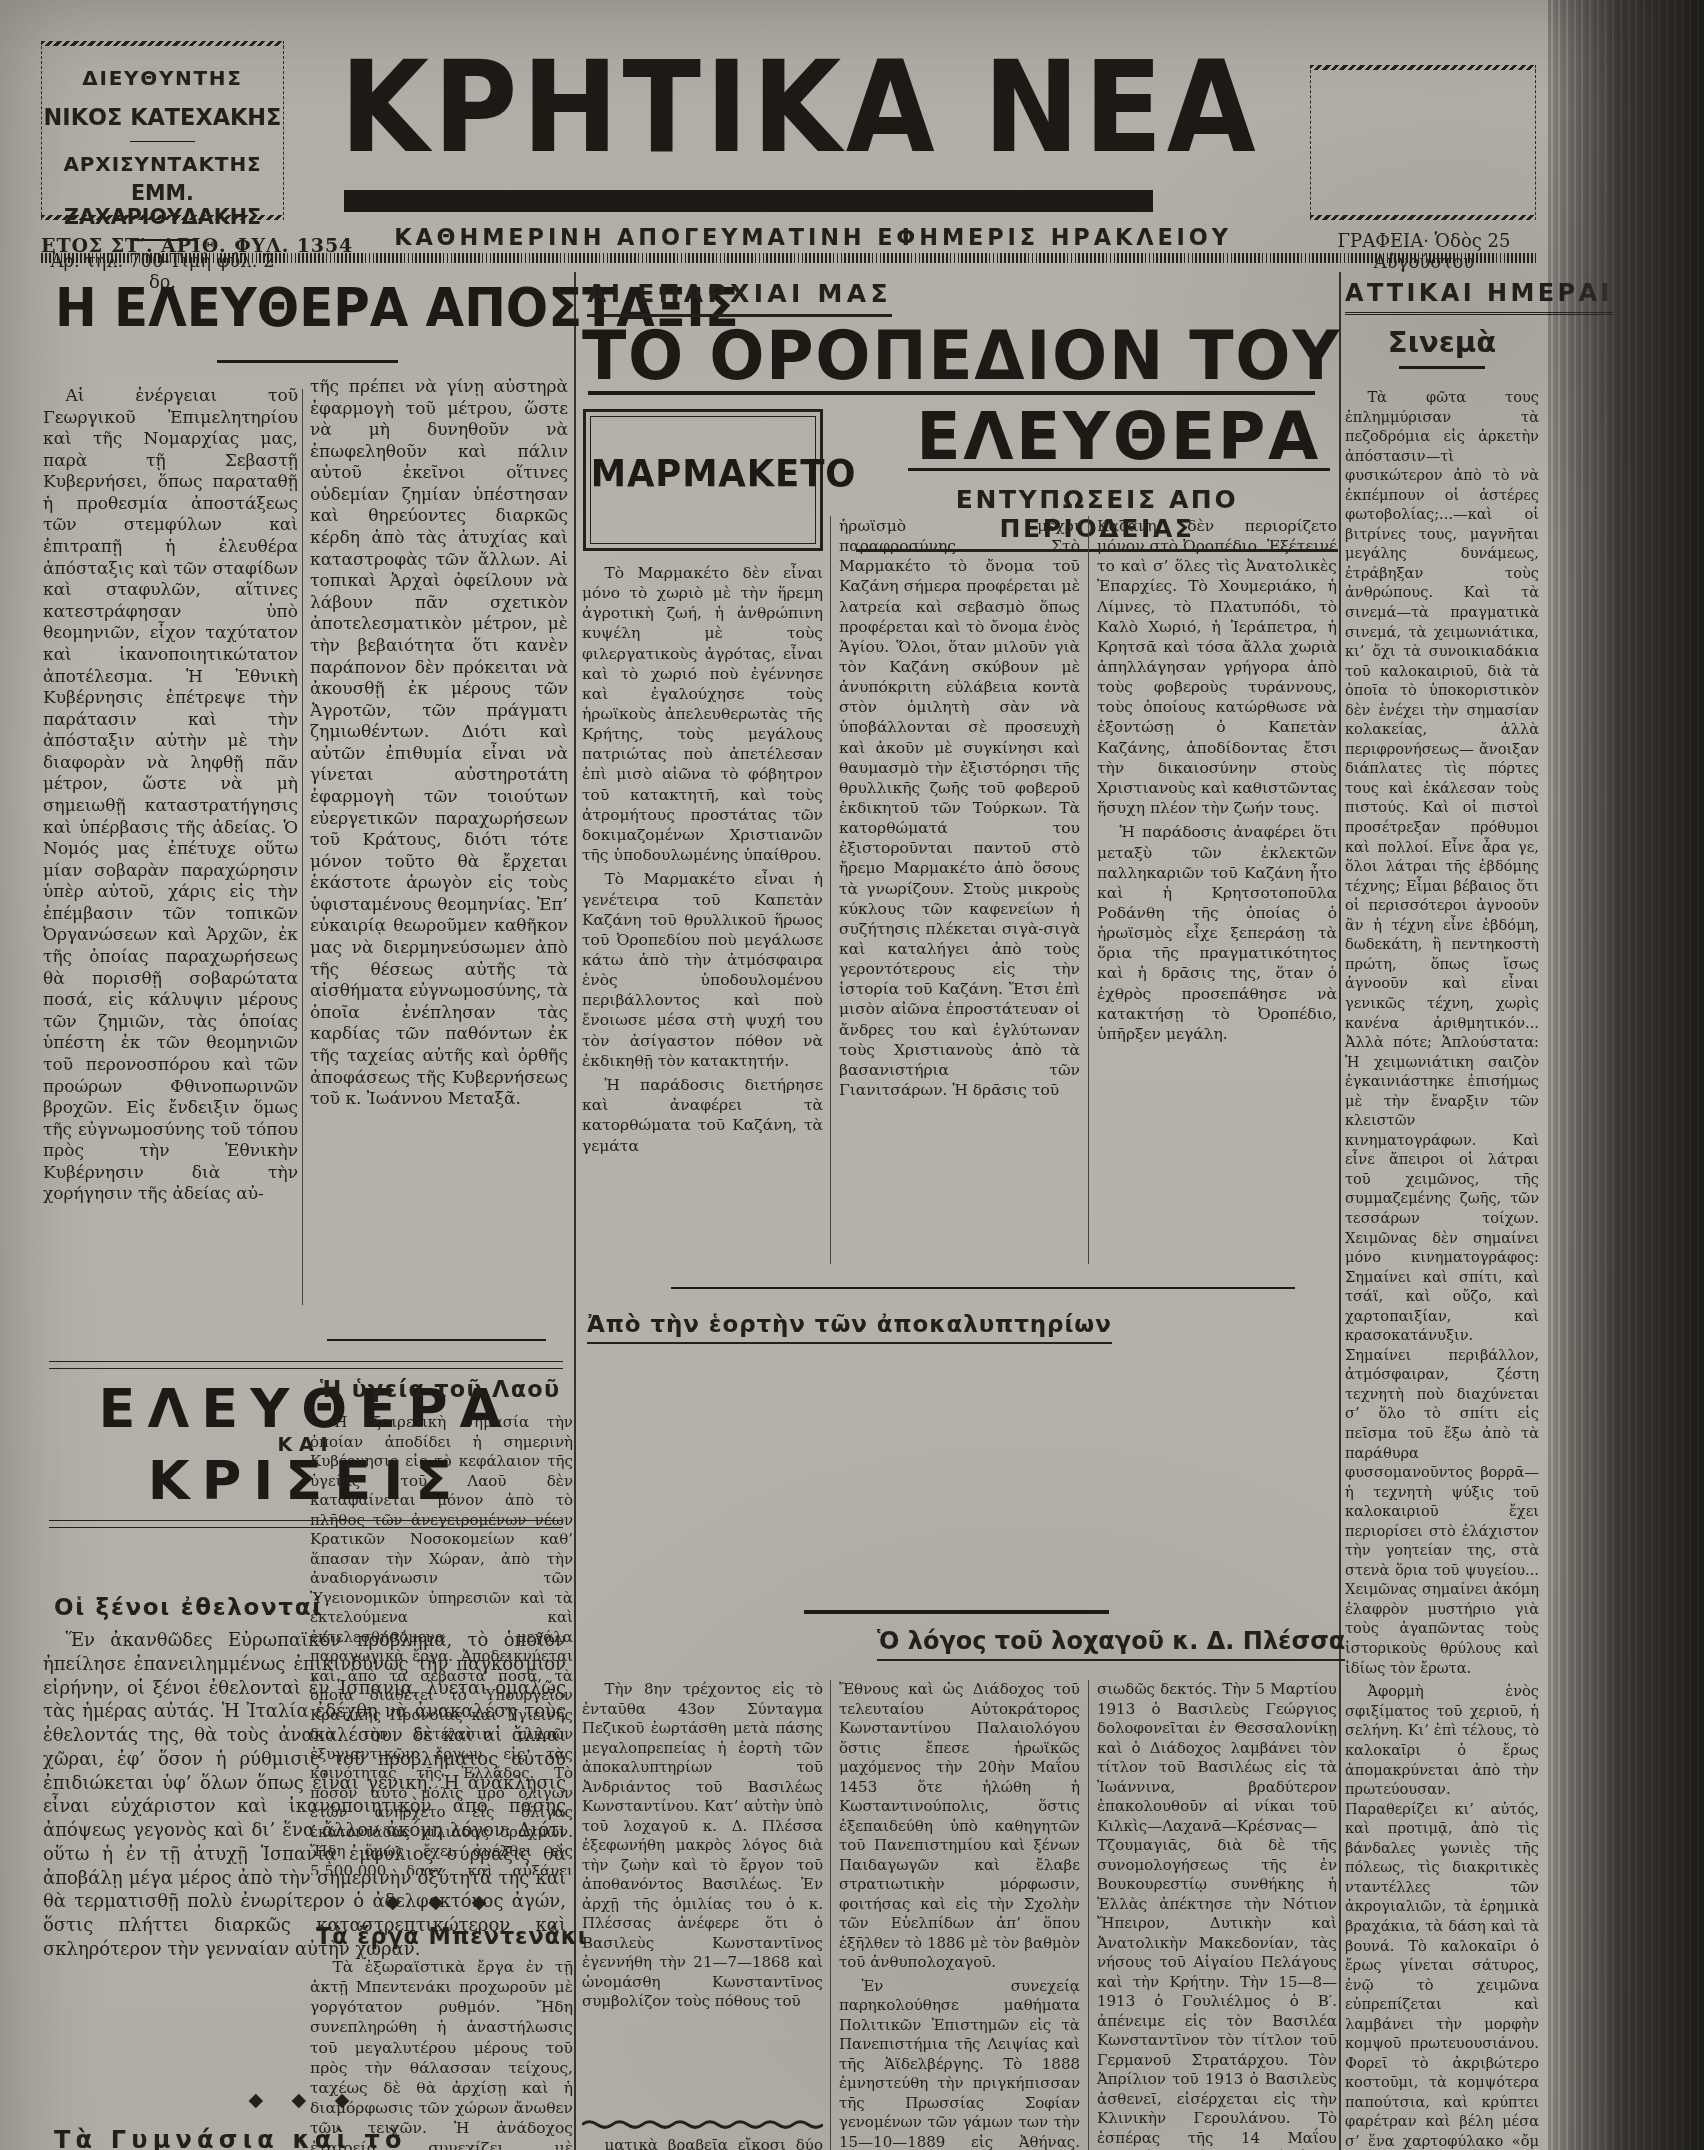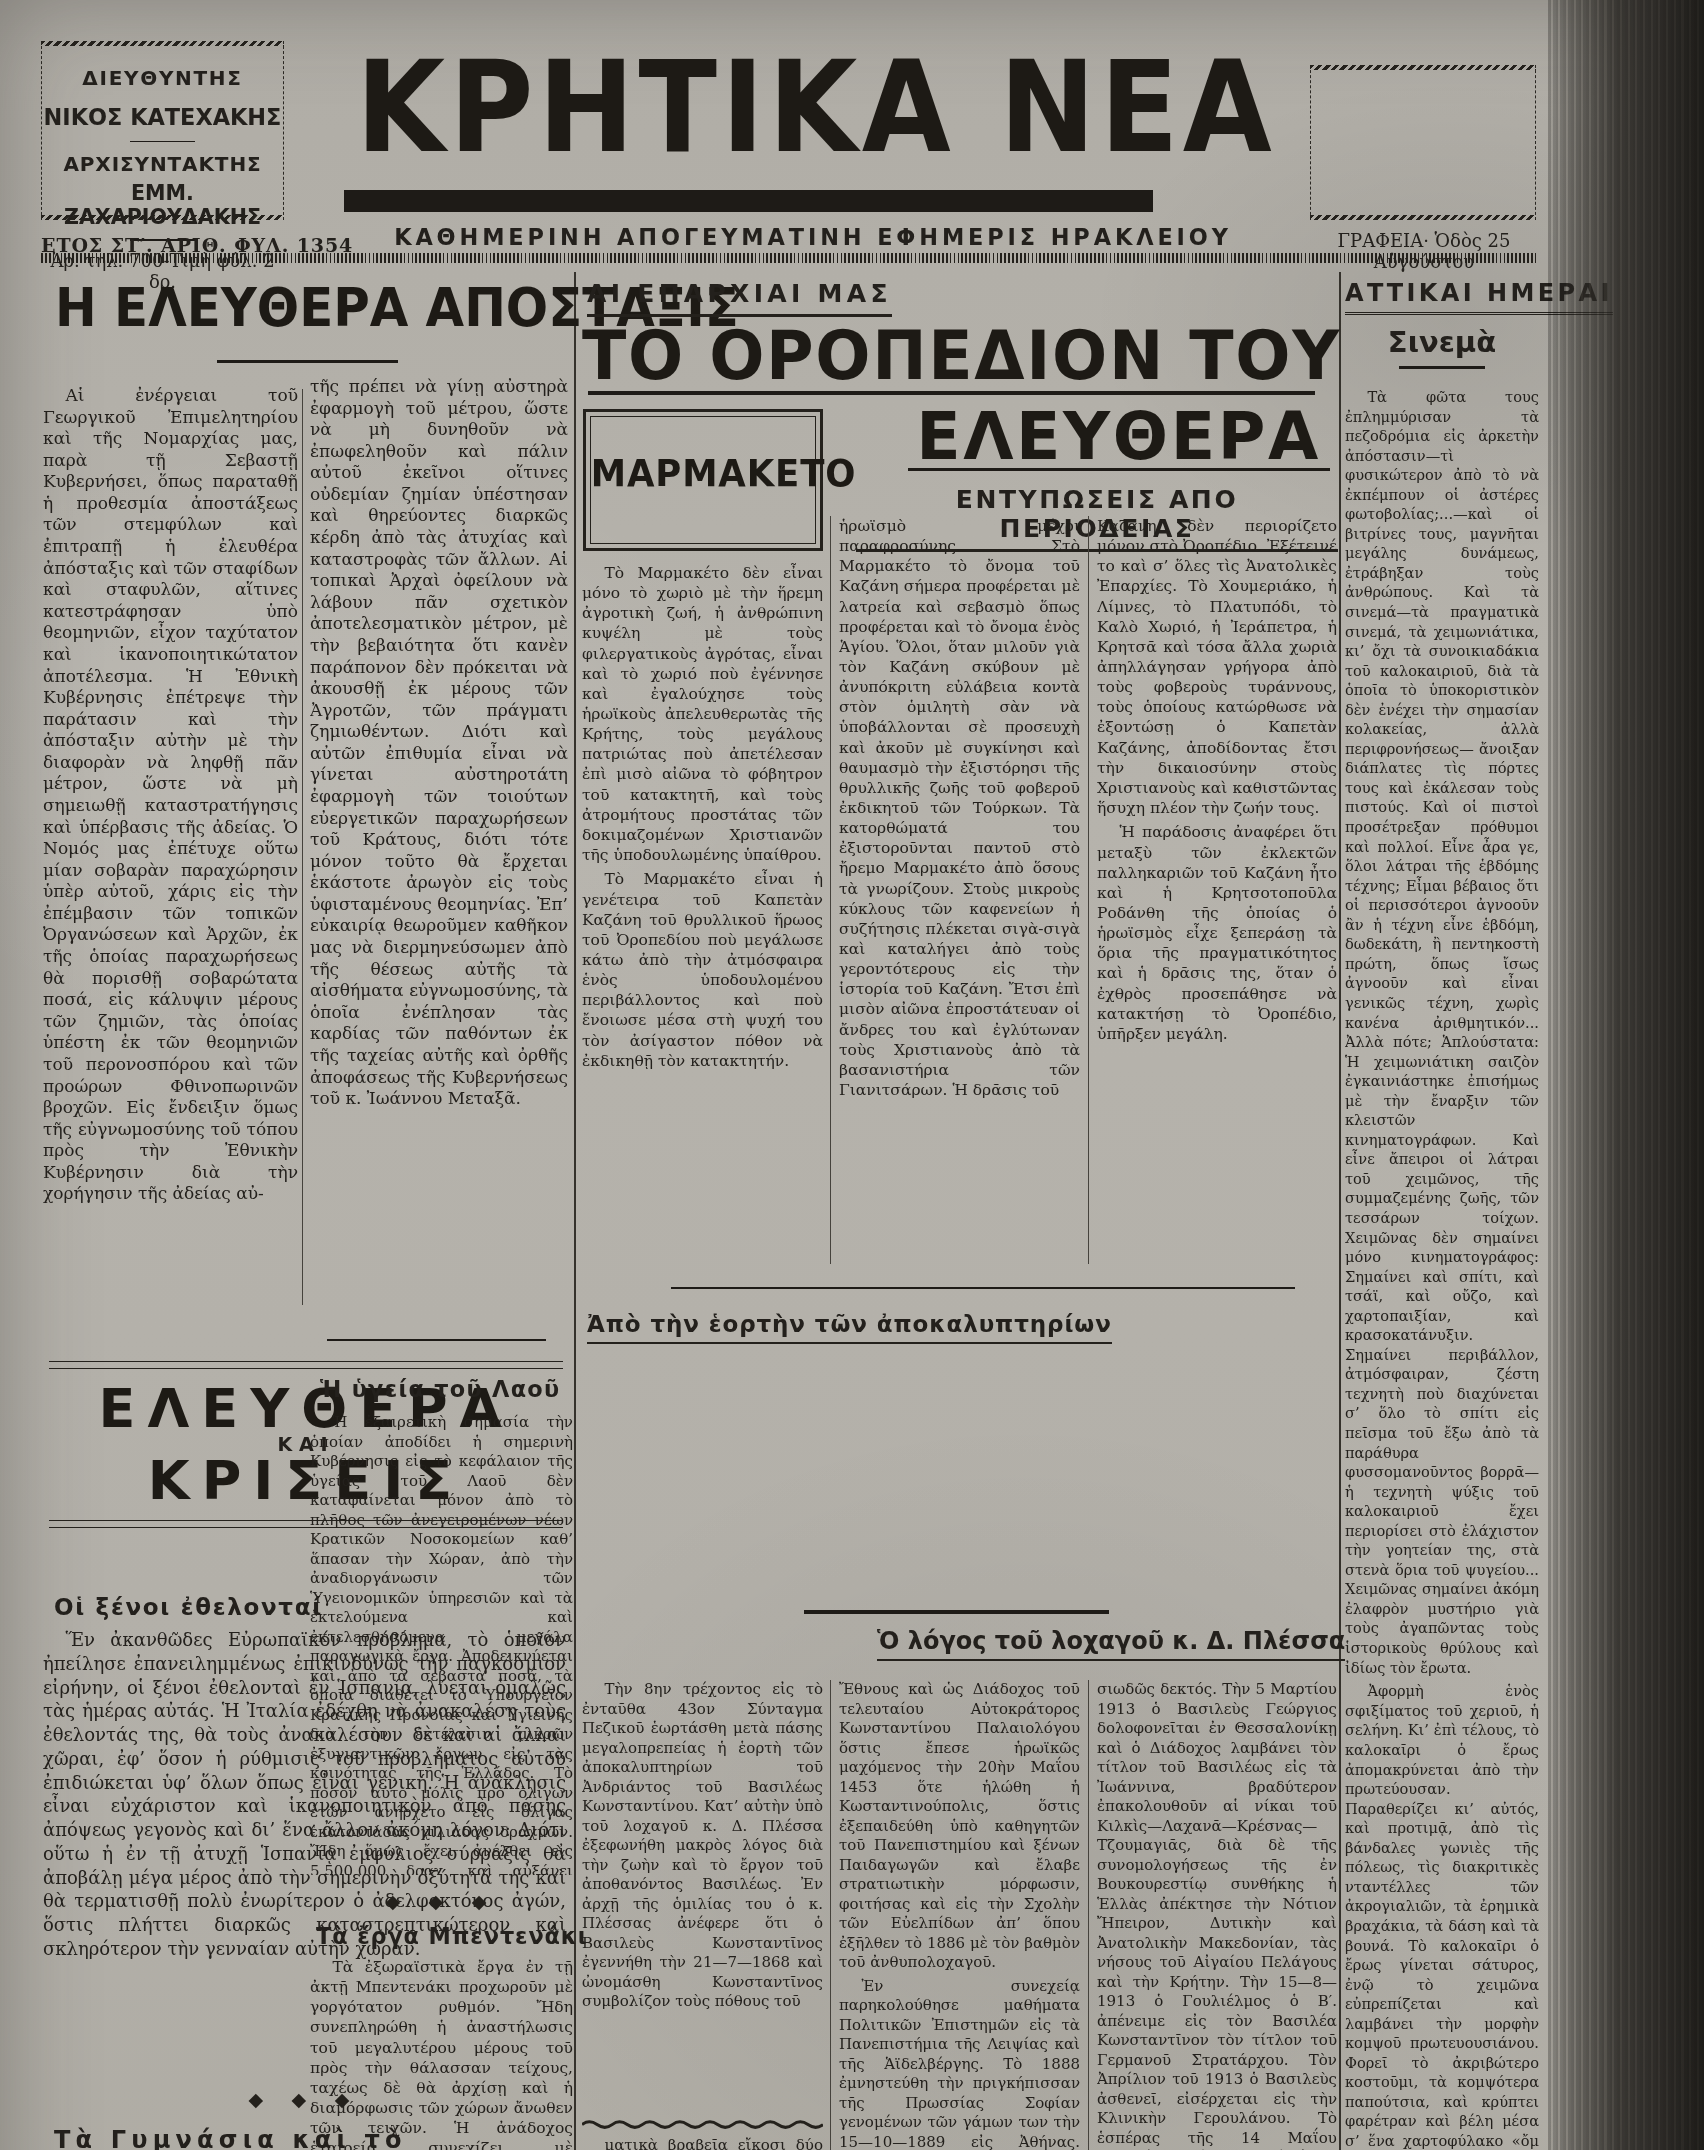--- a/index.html
+++ b/index.html
@@ -62,21 +62,21 @@
       <div class="bar" style="width:65px;height:1.7px;margin:11.2px auto 9.5px;"></div>
       <div class="sans" style="font-size:20px;font-weight:bold;letter-spacing:0.9px;">ΑΡΧΙΣΥΝΤΑΚΤΗΣ</div>
       <div class="sans" style="font-size:20.6px;font-weight:bold;margin-top:5.2px;">ΕΜΜ. ΖΑΧΑΡΙΟΥΔΑΚΗΣ</div>
       <div class="bar" style="width:65px;height:1.7px;margin:10.3px auto 8.6px;"></div>
       <div class="serif" style="font-size:18px;">Ἀρ. τηλ. 700-Τιμὴ φύλ. 2 δρ.</div>
     </div>
     <div class="zz abs" style="height:5.2px;left:-1.3px;right:-1.3px;bottom:0;"></div>
   </div>
   <div class="abs serif" style="left:41px;top:234px;font-size:19px;font-weight:bold;letter-spacing:0.9px;">ΕΤΟΣ ΣΤ′. ΑΡΙΘ. ΦΥΛ. 1354</div>
 
-  <div class="abs ctr" style="left:330px;top:41px;width:972px;">
+  <div class="abs ctr" style="left:314px;top:41px;width:972px;">
     <div class="huge" style="font-size:115px;line-height:1.05;letter-spacing:4.3px;transform:scale(1.0,1.1);transform-origin:top center;">ΚΡΗΤΙΚΑ ΝΕΑ</div>
   </div>
   <div class="abs bar" style="left:344px;top:190px;width:809px;height:21.5px;"></div>
   <div class="abs ctr sans" style="left:327px;top:224px;width:972px;font-size:22.4px;font-weight:bold;letter-spacing:3.9px;">ΚΑΘΗΜΕΡΙΝΗ ΑΠΟΓΕΥΜΑΤΙΝΗ ΕΦΗΜΕΡΙΣ ΗΡΑΚΛΕΙΟΥ</div>
 
   <div class="abs infobox" style="left:1310px;top:65px;width:224px;height:155px;">
     <div class="zz" style="height:5.2px;margin:0 -1.3px;"></div>
     <div class="zz abs" style="height:5.2px;left:-1.3px;right:-1.3px;bottom:0;"></div>
   </div>
   <div class="abs serif" style="left:1295px;top:230px;width:258px;font-size:18px;text-align:center;">ΓΡΑΦΕΙΑ· Ὁδὸς 25 Αὐγούστου</div>
@@ -134,20 +134,21 @@
     <div class="abs huge ctr" style="left:0;right:0;top:40px;font-size:37px;letter-spacing:0.9px;transform:scaleX(0.96);">ΜΑΡΜΑΚΕΤΟ</div>
   </div>
 
   <div class="abs huge ctr" style="left:899px;top:399px;width:439px;font-size:65px;letter-spacing:2.6px;white-space:nowrap;">ΕΛΕΥΘΕΡΑ</div>
   <div class="abs bar" style="left:908px;top:468px;width:422px;height:3.4px;"></div>
   <div class="abs sans ctr" style="left:856px;top:485px;width:482px;font-size:25px;font-weight:900;letter-spacing:2.6px;border-bottom:3px solid #24211c;padding-bottom:6px;">ΕΝΤΥΠΩΣΕΙΣ ΑΠΟ ΠΕΡΙΟΔΕΙΑΣ</div>
 
   <div class="abs jst clip" style="left:582px;top:563px;width:241px;height:705px;font-size:15.5px;line-height:1.30;">
     <p class="bp">Τὸ Μαρμακέτο δὲν εἶναι μόνο τὸ χωριὸ μὲ τὴν ἥρεμη ἀγροτικὴ ζωή, ἡ ἀνθρώπινη κυψέλη μὲ τοὺς φιλεργατικοὺς ἀγρότας, εἶναι καὶ τὸ χωριό ποὺ ἐγέννησε καὶ ἐγαλούχησε τοὺς ἡρωϊκοὺς ἀπελευθερωτὰς τῆς Κρήτης, τοὺς μεγάλους πατριώτας ποὺ ἀπετέλεσαν ἐπὶ μισὸ αἰῶνα τὸ φόβητρον τοῦ κατακτητῆ, καὶ τοὺς ἀτρομήτους προστάτας τῶν δοκιμαζομένων Χριστιανῶν τῆς ὑποδουλωμένης ὑπαίθρου.</p>
     <p class="bp">Τὸ Μαρμακέτο εἶναι ἡ γενέτειρα τοῦ Καπετὰν Καζάνη τοῦ θρυλλικοῦ ἥρωος τοῦ Ὀροπεδίου ποὺ μεγάλωσε κάτω ἀπὸ τὴν ἀτμόσφαιρα ἑνὸς ὑποδουλομένου περιβάλλοντος καὶ ποὺ ἔνοιωσε μέσα στὴ ψυχή του τὸν ἀσίγαστον πόθον νὰ ἐκδικηθῇ τὸν κατακτητήν.</p>
+    <p class="bp">Ἡ παράδοσις διετήρησε καὶ ἀναφέρει τὰ κατορθώματα τοῦ Καζάνη, τὰ γεμάτα</p>
   </div>
   <div class="abs thinvrule" style="left:830px;top:516px;height:748px;"></div>
   <div class="abs jst clip" style="left:839px;top:516px;width:241px;height:753px;font-size:15.5px;line-height:1.30;">
     <p class="bp noind">ἡρωϊσμὸ μέχρι παραφροσύνης. Στὸ Μαρμακέτο τὸ ὄνομα τοῦ Καζάνη σήμερα προφέρεται μὲ λατρεία καὶ σεβασμὸ ὅπως προφέρεται καὶ τὸ ὄνομα ἑνὸς Ἁγίου. Ὅλοι, ὅταν μιλοῦν γιὰ τὸν Καζάνη σκύβουν μὲ ἀνυπόκριτη εὐλάβεια κοντὰ στὸν ὁμιλητὴ σὰν νὰ ὑποβάλλονται σὲ προσευχὴ καὶ ἀκοῦν μὲ συγκίνησι καὶ θαυμασμὸ τὴν ἐξιστόρησι τῆς θρυλλικῆς ζωῆς τοῦ φοβεροῦ ἐκδικητοῦ τῶν Τούρκων. Τὰ κατορθώματά του ἐξιστοροῦνται παντοῦ στὸ ἤρεμο Μαρμακέτο ἀπὸ ὅσους τὰ γνωρίζουν. Στοὺς μικροὺς κύκλους τῶν καφενείων ἡ συζήτησις πλέκεται σιγὰ-σιγὰ καὶ καταλήγει ἀπὸ τοὺς γεροντότερους εἰς τὴν ἱστορία τοῦ Καζάνη. Ἔτσι ἐπὶ μισὸν αἰῶνα ἐπροστάτευαν οἱ ἄνδρες του καὶ ἐγλύτωναν τοὺς Χριστιανοὺς ἀπὸ τὰ βασανιστήρια τῶν Γιανιτσάρων. Ἡ δρᾶσις τοῦ</p>
   </div>
   <div class="abs thinvrule" style="left:1088px;top:516px;height:748px;"></div>
   <div class="abs jst clip" style="left:1097px;top:516px;width:240px;height:753px;font-size:15.5px;line-height:1.30;">
     <p class="bp noind">Καζάνη δὲν περιορίζετο μόνον στὸ Ὀροπέδιο. Ἐξέτεινέ το καὶ σ’ ὅλες τὶς Ἀνατολικὲς Ἐπαρχίες. Τὸ Χουμεριάκο, ἡ Λίμνες, τὸ Πλατυπόδι, τὸ Καλὸ Χωριό, ἡ Ἰεράπετρα, ἡ Κρητσᾶ καὶ τόσα ἄλλα χωριὰ ἀπηλλάγησαν γρήγορα ἀπὸ τοὺς φοβεροὺς τυράννους, τοὺς ὁποίους κατώρθωσε νὰ ἐξοντώσῃ ὁ Καπετὰν Καζάνης, ἀποδίδοντας ἔτσι τὴν δικαιοσύνην στοὺς Χριστιανοὺς καὶ καθιστῶντας ἥσυχη πλέον τὴν ζωήν τους.</p>
     <p class="bp">Ἡ παράδοσις ἀναφέρει ὅτι μεταξὺ τῶν ἐκλεκτῶν παλληκαριῶν τοῦ Καζάνη ἦτο καὶ ἡ Κρητσοτοποῦλα Ροδάνθη τῆς ὁποίας ὁ ἡρωϊσμὸς εἶχε ξεπεράσῃ τὰ ὅρια τῆς πραγματικότητος καὶ ἡ δρᾶσις της, ὅταν ὁ ἐχθρὸς προσεπάθησε νὰ κατακτήσῃ τὸ Ὀροπέδιο, ὑπῆρξεν μεγάλη.</p>
   </div>

